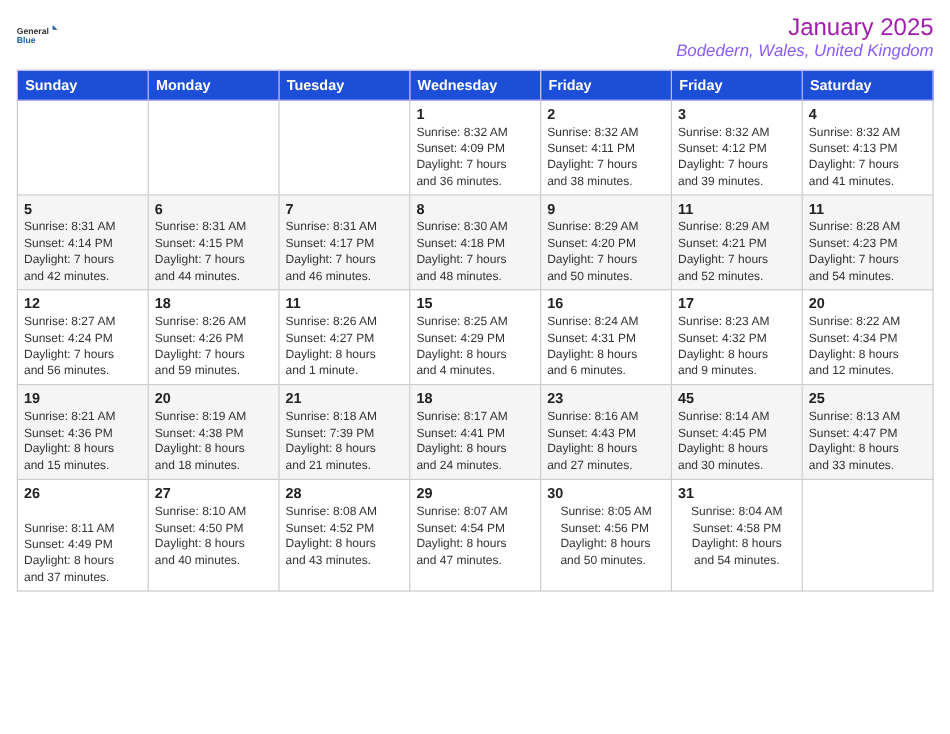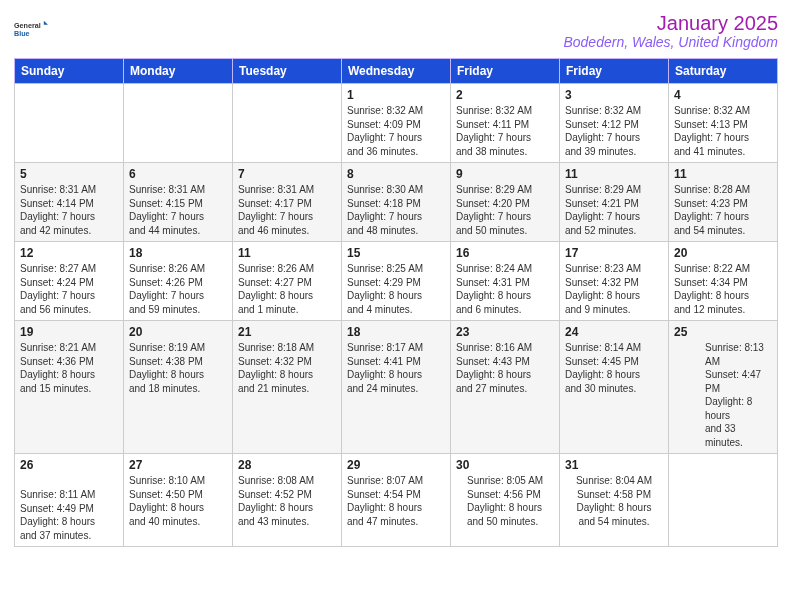--- a/index.html
+++ b/index.html
@@ -259,48 +259,48 @@
           <td>
             <div class="day-number">20</div>
             <div class="day-info" style="white-space: pre-line;">Sunrise: 8:19 AM
 Sunset: 4:38 PM
 Daylight: 8 hours
 and 18 minutes.</div>
           </td>
           <td>
             <div class="day-number">21</div>
             <div class="day-info" style="white-space: pre-line;">Sunrise: 8:18 AM
-Sunset: 4:32 PM
+Sunset: 7:39 PM
 Daylight: 8 hours
 and 21 minutes.</div>
           </td>
           <td>
             <div class="day-number">18</div>
             <div class="day-info" style="white-space: pre-line;">Sunrise: 8:17 AM
 Sunset: 4:41 PM
 Daylight: 8 hours
 and 24 minutes.</div>
           </td>
           <td>
             <div class="day-number">23</div>
             <div class="day-info" style="white-space: pre-line;">Sunrise: 8:16 AM
 Sunset: 4:43 PM
 Daylight: 8 hours
 and 27 minutes.</div>
           </td>
           <td>
-            <div class="day-number">24</div>
+            <div class="day-number">45</div>
             <div class="day-info" style="white-space: pre-line;">Sunrise: 8:14 AM
 Sunset: 4:45 PM
 Daylight: 8 hours
 and 30 minutes.</div>
           </td>
           <td>
             <div class="day-number">25</div>
-            <div class="day-info" style="white-space: pre-line; margin-left: 31px;">Sunrise: 8:13 AM
+            <div class="day-info" style="white-space: pre-line;">Sunrise: 8:13 AM
 Sunset: 4:47 PM
 Daylight: 8 hours
 and 33 minutes.</div>
           </td>
         </tr>
         <tr>
           <td>
             <div class="day-number">26</div>
             <div class="day-info" style="white-space: pre-line; margin-top: 16px;">Sunrise: 8:11 AM
 Sunset: 4:49 PM

